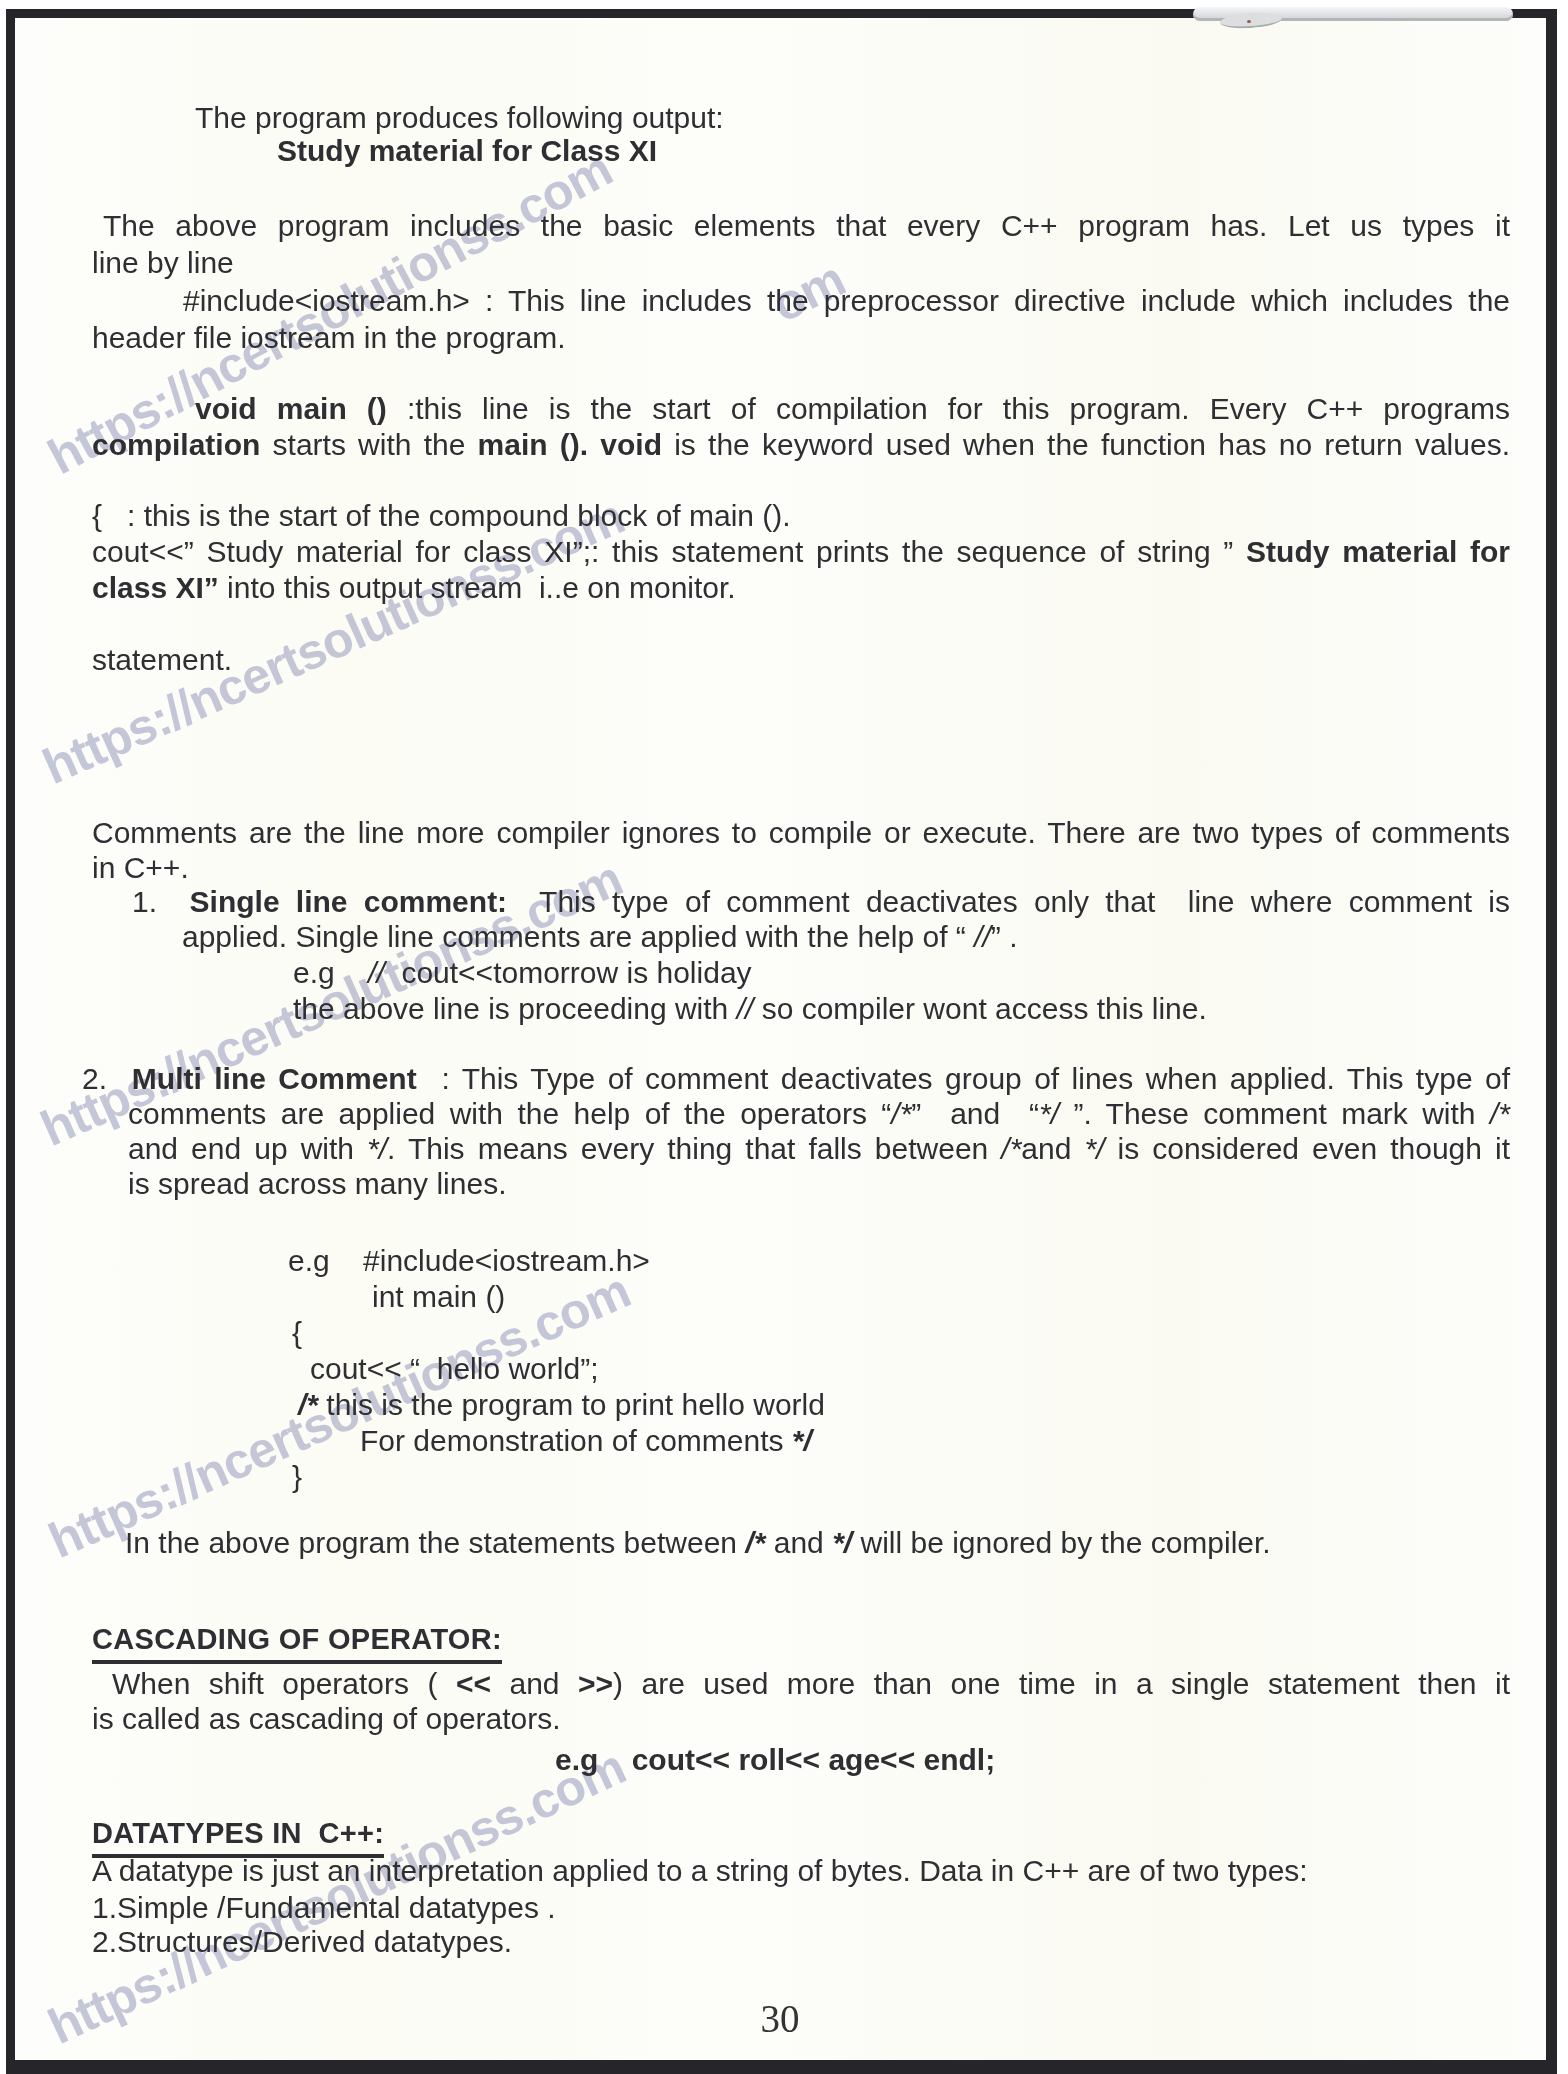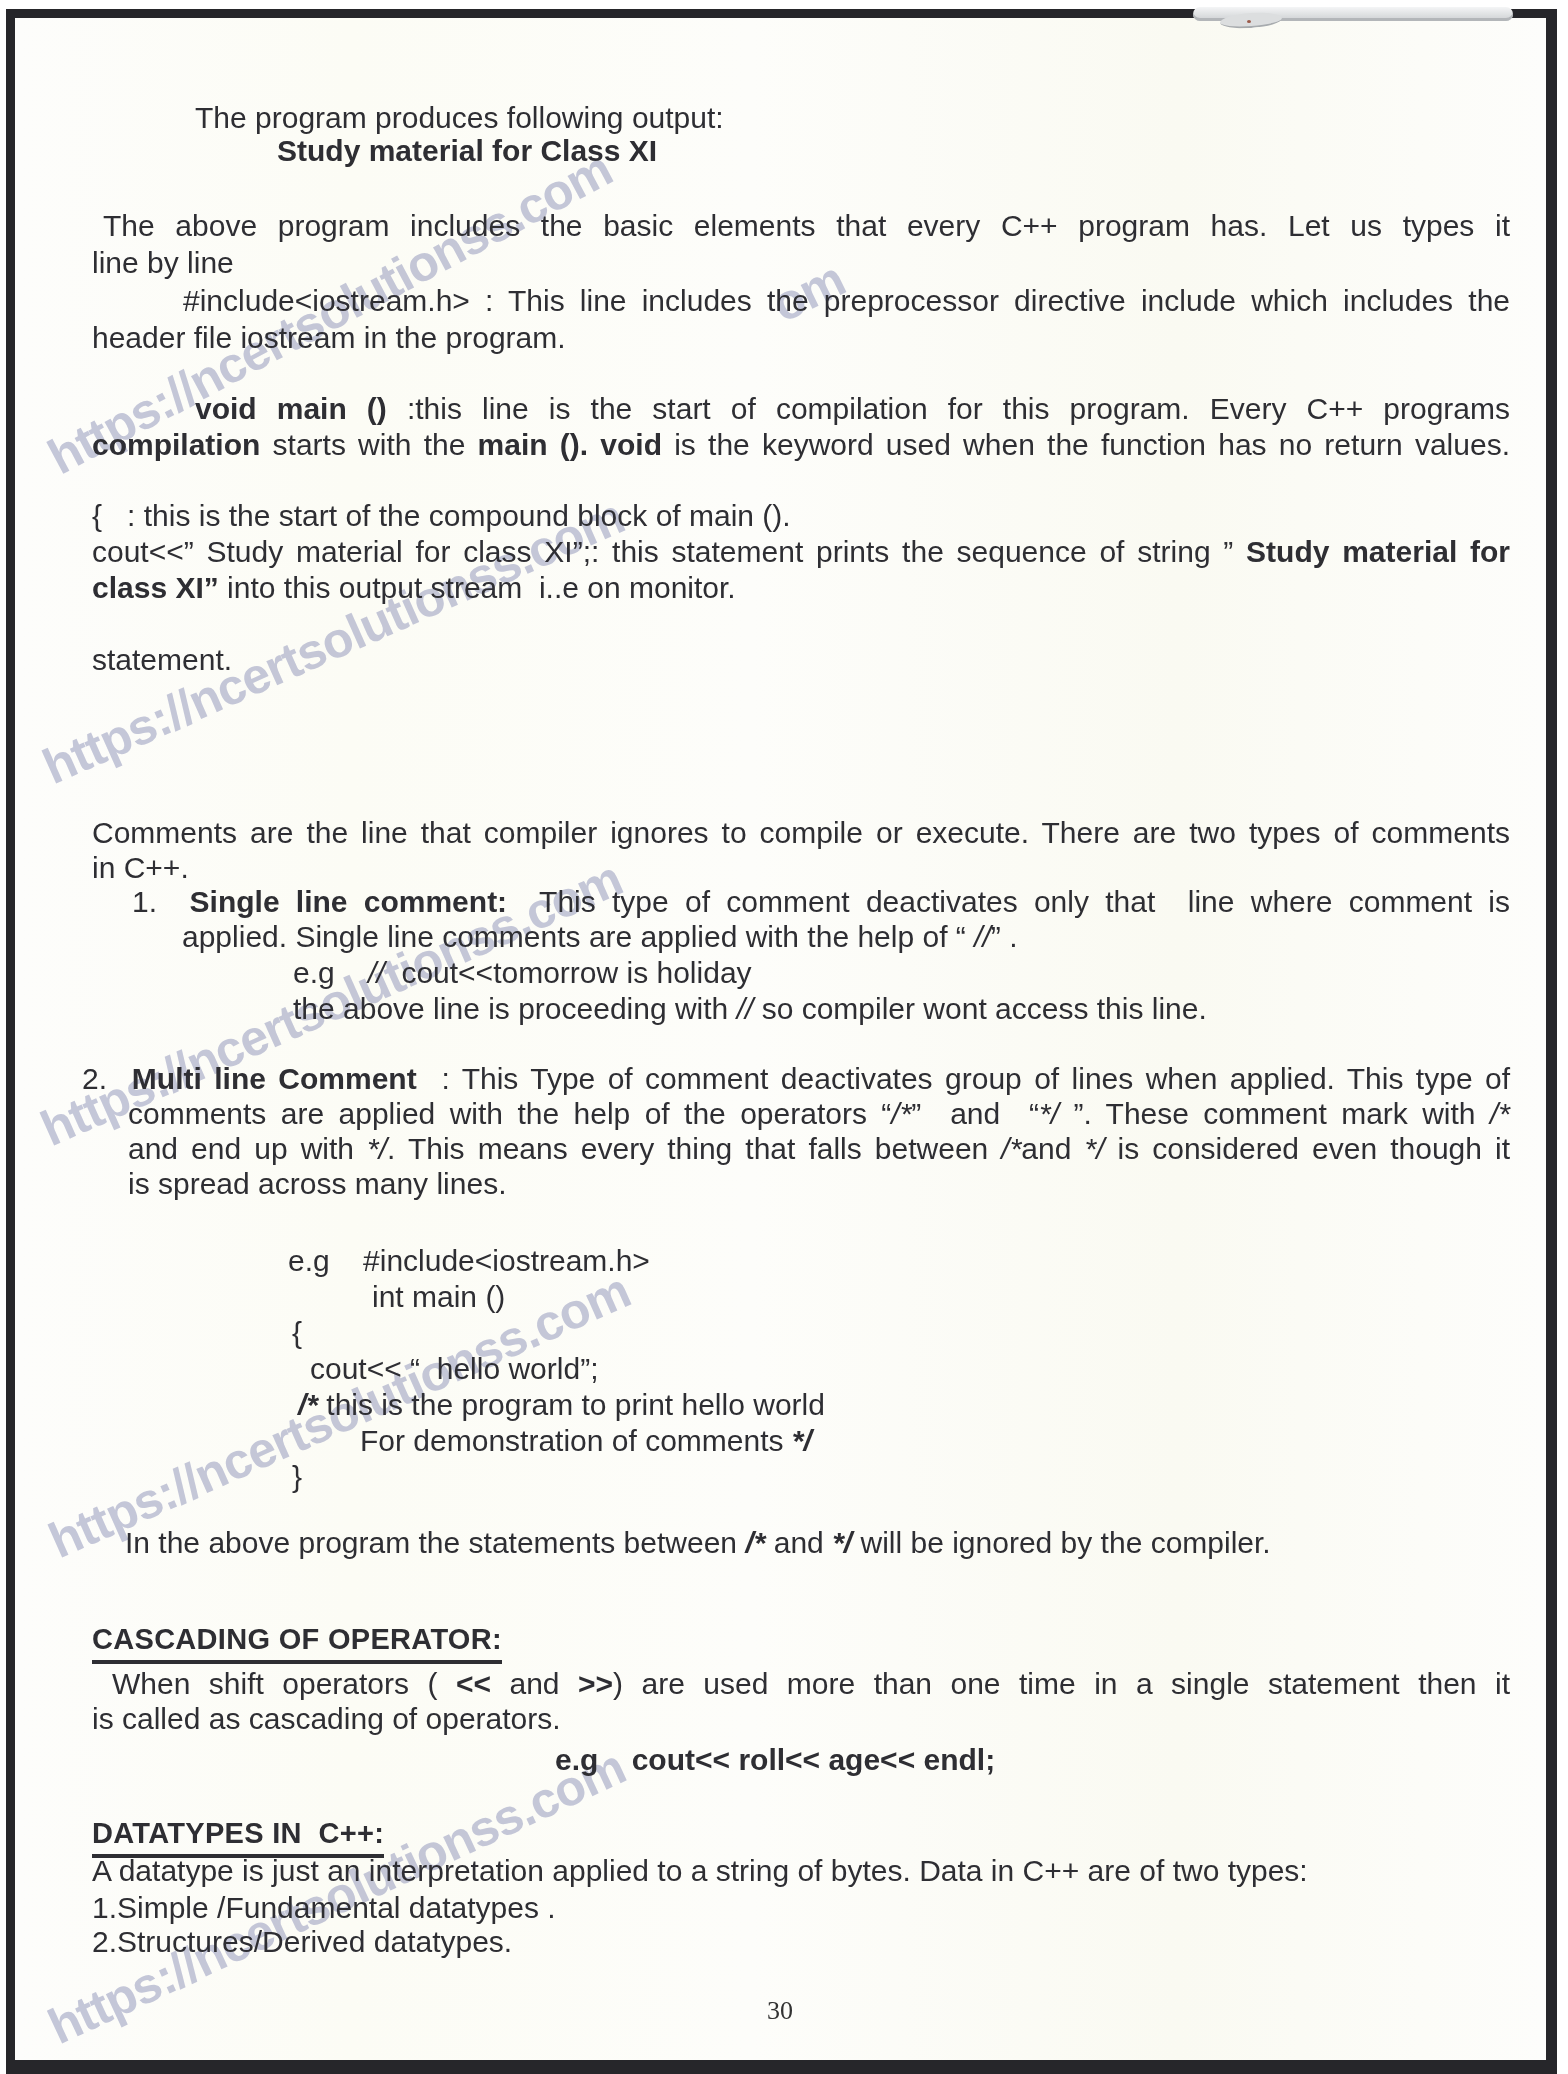--- a/index.html
+++ b/index.html
@@ -14,21 +14,21 @@
         letter-spacing:0;white-space:pre-wrap;}
   .line.just{text-align:justify;text-align-last:justify;}
   .line .b{font-weight:bold;}
   .line .i{font-style:italic;}
   .line .u{border-bottom:4px solid var(--ink,#2e2e33);padding-bottom:5px;}
   .line.heading{font-size:29px;font-weight:bold;letter-spacing:.3px;}
   .wm{position:absolute;font-weight:bold;font-size:50px;letter-spacing:-1px;
       color:var(--wm,#8d92b8);opacity:.5;white-space:nowrap;
       transform-origin:left bottom;pointer-events:none;}
   .page-num{position:absolute;left:700px;top:1996px;width:160px;text-align:center;
-            font-family:"Liberation Serif","DejaVu Serif",serif;font-size:26px;color:#333;}
+            font-family:"Liberation Serif","DejaVu Serif",serif;font-size:39px;color:#333;}
   .artifact-strip{position:absolute;left:1193px;top:7px;width:320px;height:14px;
                   border-radius:8px;background:linear-gradient(180deg,#f4f5f6,#cdd0d2);
                   box-shadow:inset 0 -3px 0 #b3b6b9;}
   .artifact-blob{position:absolute;left:1220px;top:13px;width:62px;height:13px;
                  border-radius:50%;background:#dcdedf;border-bottom:2px solid #a7abae;
                  transform:rotate(-4deg);}
   .artifact-speck{position:absolute;left:1247px;top:20px;width:4px;height:3px;
                   border-radius:50%;background:#9b5a49;}
 </style>
 </head>
@@ -54,21 +54,21 @@
     <div class="line just" style="left: 103px; top: 209px; width: 1407px;"><span class="">The above program includes the basic elements that every C++ program has. Let us types it</span></div>
     <div class="line" style="left: 92px; top: 246px;"><span class="">line by line</span></div>
     <div class="line just" style="left: 183px; top: 284px; width: 1327px;"><span class="">#include&lt;iostream.h&gt; : This line includes the preprocessor directive include which includes the</span></div>
     <div class="line" style="left: 92px; top: 321px;"><span class="">header file iostream in the program.</span></div>
     <div class="line just" style="left: 195px; top: 392px; width: 1315px;"><span class="b ">void main ()</span><span class=""> :this line is the start of compilation for this program. Every C++ programs</span></div>
     <div class="line just" style="left: 92px; top: 428px; width: 1418px;"><span class="b ">compilation</span><span class=""> starts with the </span><span class="b ">main ().</span><span class=""> </span><span class="b ">void</span><span class=""> is the keyword used when the function has no return values.</span></div>
     <div class="line" style="left: 92px; top: 499px;"><span class="">{&nbsp;&nbsp; : this is the start of the compound block of main ().</span></div>
     <div class="line just" style="left: 92px; top: 535px; width: 1418px;"><span class="">cout&lt;&lt;” Study material for class XI”;: this statement prints the sequence of string ” </span><span class="b ">Study material for</span></div>
     <div class="line" style="left: 92px; top: 571px;"><span class="b ">class XI”</span><span class=""> into this output stream&nbsp; i..e on monitor.</span></div>
     <div class="line" style="left: 92px; top: 643px;"><span class="">statement.</span></div>
-    <div class="line just" style="left: 92px; top: 816px; width: 1418px;"><span class="">Comments are the line that compiler ignores to compile or execute. There are two types of comments</span></div>
+    <div class="line just" style="left: 92px; top: 816px; width: 1418px;"><span class="">Comments are the line more compiler ignores to compile or execute. There are two types of comments</span></div>
     <div class="line" style="left: 92px; top: 851px;"><span class="">in C++.</span></div>
     <div class="line just" style="left: 132px; top: 885px; width: 1378px;"><span class="">1.&nbsp;&nbsp;</span><span class="b ">Single line comment:</span><span class="">&nbsp; This type of comment deactivates only that&nbsp; line where comment is</span></div>
     <div class="line" style="left: 182px; top: 920px;"><span class="">applied. Single line comments are applied with the help of “ </span><span class="i ">//</span><span class="">” .</span></div>
     <div class="line" style="left: 293px; top: 956px;"><span class="">e.g&nbsp;&nbsp;&nbsp; </span><span class="i ">//</span><span class="">&nbsp; cout&lt;&lt;tomorrow is holiday</span></div>
     <div class="line" style="left: 293px; top: 992px;"><span class="">the above line is proceeding with </span><span class="i ">//</span><span class=""> so compiler wont access this line.</span></div>
     <div class="line just" style="left: 82px; top: 1062px; width: 1428px;"><span class="">2.&nbsp; </span><span class="b ">Multi line Comment</span><span class="">&nbsp; : This Type of comment deactivates group of lines when applied. This type of</span></div>
     <div class="line just" style="left: 128px; top: 1132px; width: 1382px;"><span class="">and end up with </span><span class="i ">*/</span><span class="">. This means every thing that falls between </span><span class="i ">/*</span><span class="">and </span><span class="i ">*/</span><span class=""> is considered even though it</span></div>
     <div class="line just" style="left: 128px; top: 1097px; width: 1382px;"><span class="">comments are applied with the help of the operators “</span><span class="i ">/*</span><span class="">”&nbsp; and&nbsp; “</span><span class="i ">*/ </span><span class="">”. These comment mark with </span><span class="i ">/*</span></div>
     <div class="line" style="left: 128px; top: 1167px;"><span class="">is spread across many lines.</span></div>
     <div class="line" style="left: 288px; top: 1244px;"><span class="">e.g&nbsp;&nbsp;&nbsp; #include&lt;iostream.h&gt;</span></div>

